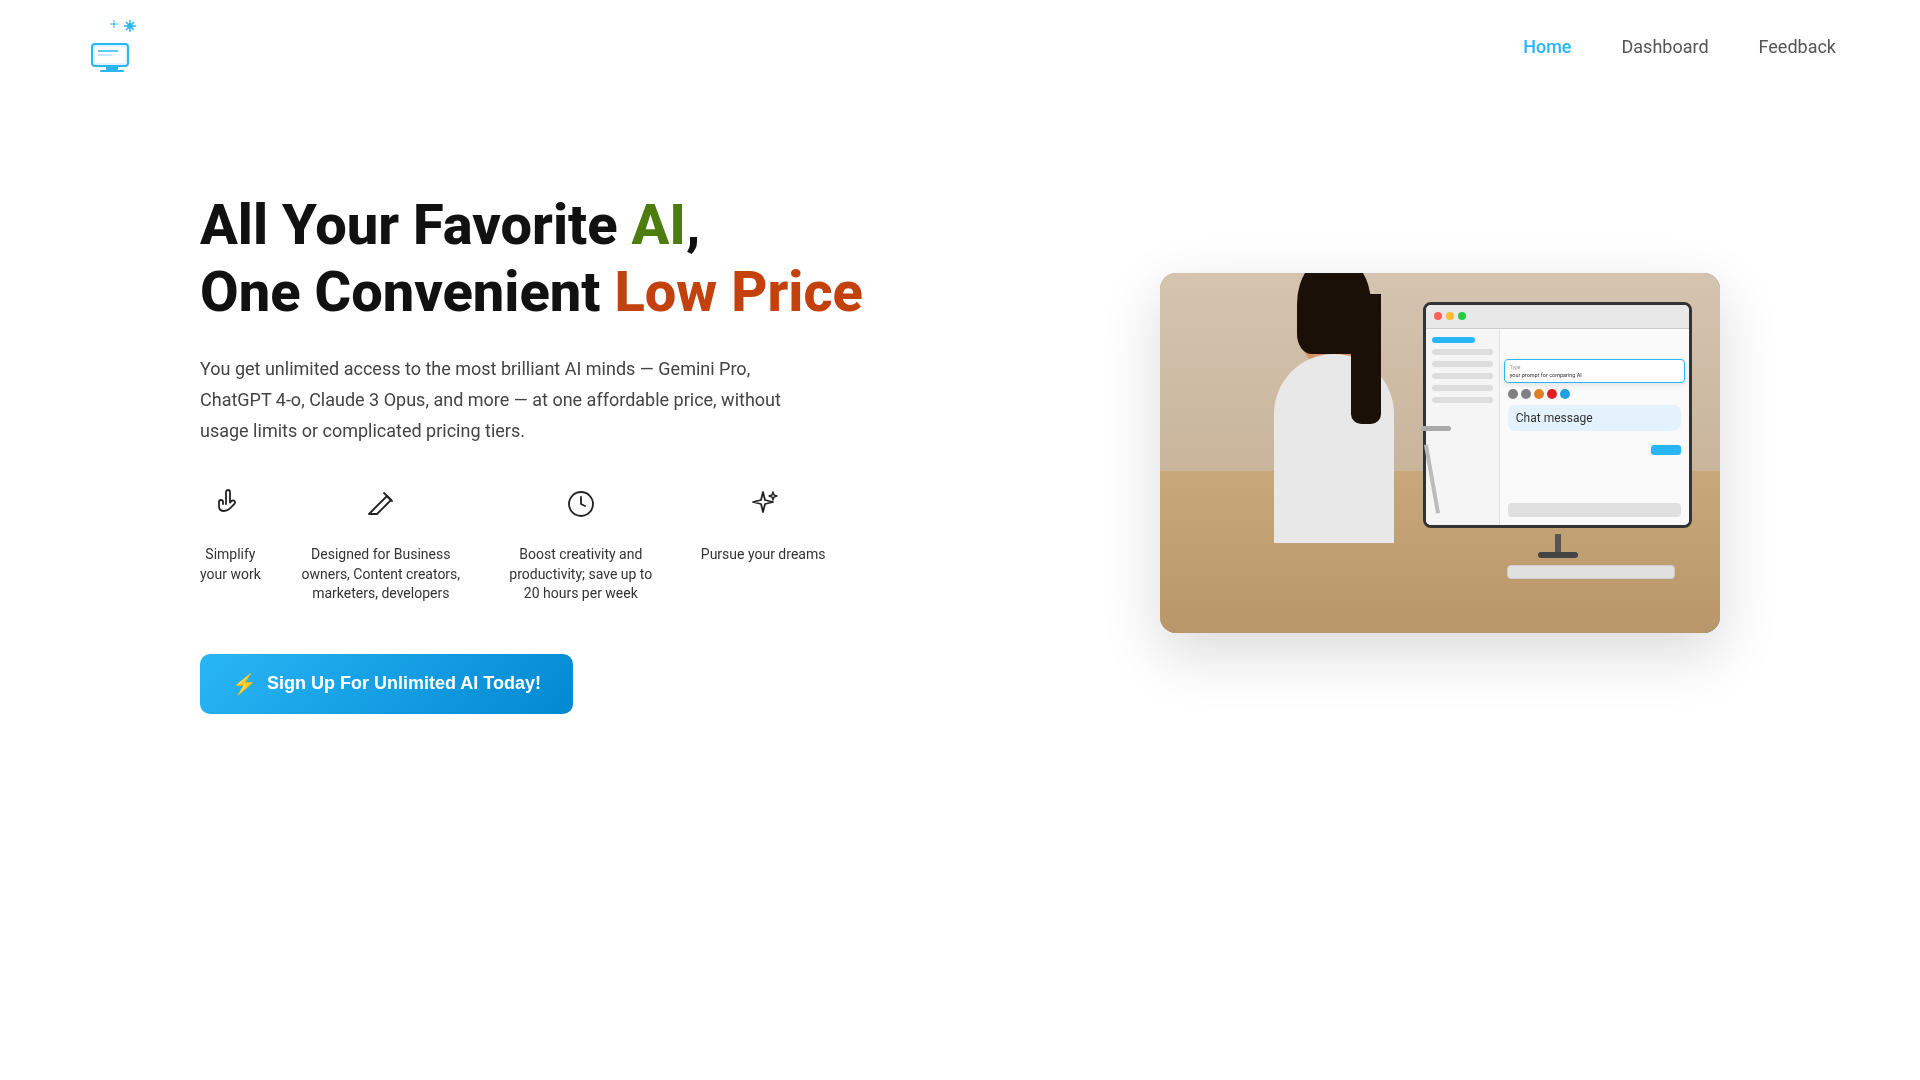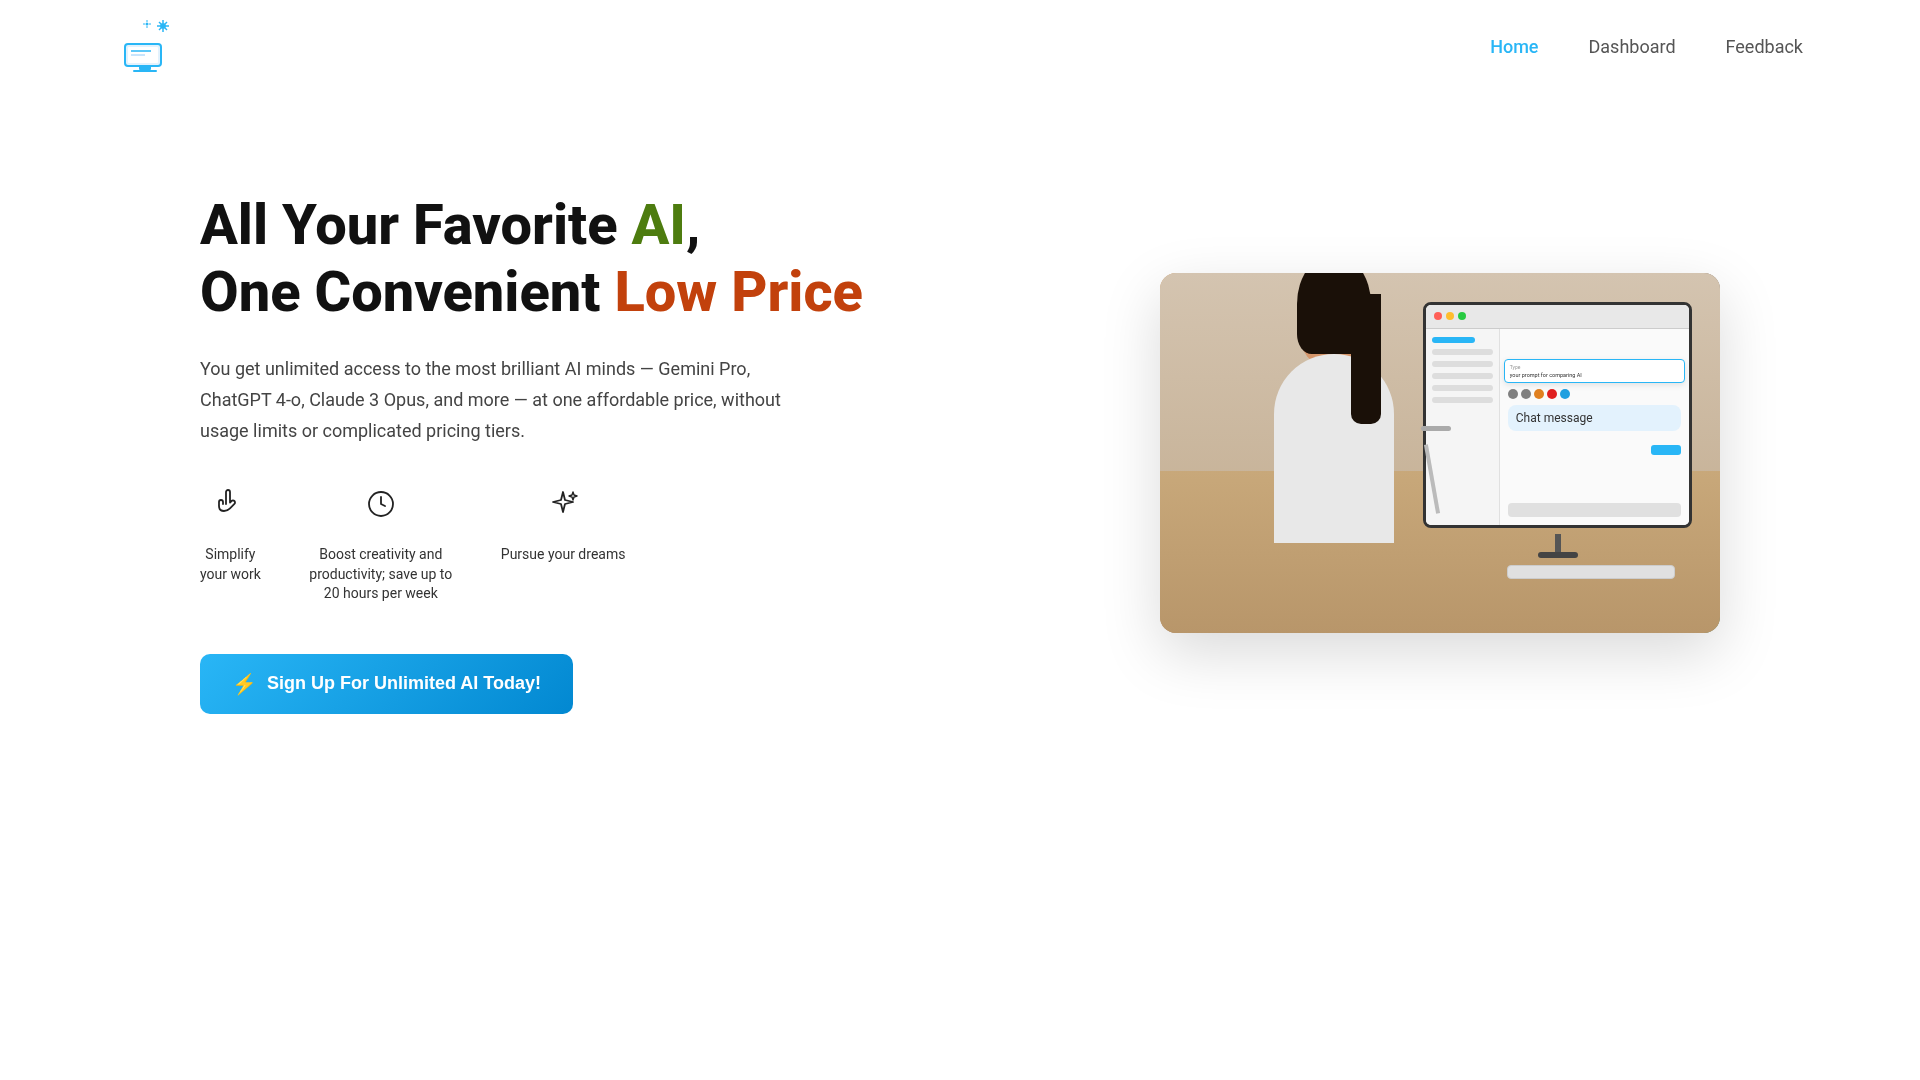--- a/index.html
+++ b/index.html
@@ -14,21 +14,21 @@
       color: #1a1a2e;
       min-height: 1080px;
       width: 1920px;
     }
 
     
     .navbar {
       display: flex;
       align-items: center;
       justify-content: space-between;
-      padding: 16px 117px;
+      padding: 16px 84px;
       position: sticky;
       top: 0;
       background: #fff;
       z-index: 100;
     }
 
     .logo-area {
       display: flex;
       align-items: center;
       gap: 10px;
@@ -543,20 +543,29 @@
     <div class="features-row">
       <div class="feature-item">
         <div class="feature-icon">
           <svg width="32" height="32" viewBox="0 0 32 32" fill="none" xmlns="http://www.w3.org/2000/svg">
             <path d="M12 4C12 2.9 12.9 2 14 2C15.1 2 16 2.9 16 4V14.5L17.5 13C18.3 12.2 19.6 12.2 20.4 13C21.2 13.8 21.2 15.1 20.4 15.9L16 20.3C14.5 21.8 13 23 10 23C7 23 5 21 5 18V14C5 12.9 5.9 12 7 12C8.1 12 9 12.9 9 14V16M12 4V16" stroke="#222" stroke-width="1.8" stroke-linecap="round" stroke-linejoin="round"></path>
           </svg>
         </div>
         <span class="feature-label">Simplify<br>your work</span>
       </div>
 
+      <div class="feature-item">
+        <div class="feature-icon">
+          <svg width="32" height="32" viewBox="0 0 32 32" fill="none" xmlns="http://www.w3.org/2000/svg">
+            <path d="M4 26L8 22L22 8L26 12L12 26H4V26Z" stroke="#222" stroke-width="1.8" stroke-linecap="round" stroke-linejoin="round"></path>
+            <path d="M19 5L27 13" stroke="#222" stroke-width="1.8" stroke-linecap="round"></path>
+          </svg>
+        </div>
+        <span class="feature-label">Designed for Business owners, Content creators, marketers, developers</span>
+      </div>
 
       <div class="feature-item">
         <div class="feature-icon">
           <svg width="32" height="32" viewBox="0 0 32 32" fill="none" xmlns="http://www.w3.org/2000/svg">
             <circle cx="16" cy="16" r="12" stroke="#222" stroke-width="1.8"></circle>
             <path d="M16 9V16L20 18" stroke="#222" stroke-width="1.8" stroke-linecap="round" stroke-linejoin="round"></path>
           </svg>
         </div>
         <span class="feature-label">Boost creativity and productivity; save up to 20 hours per week</span>
       </div>

